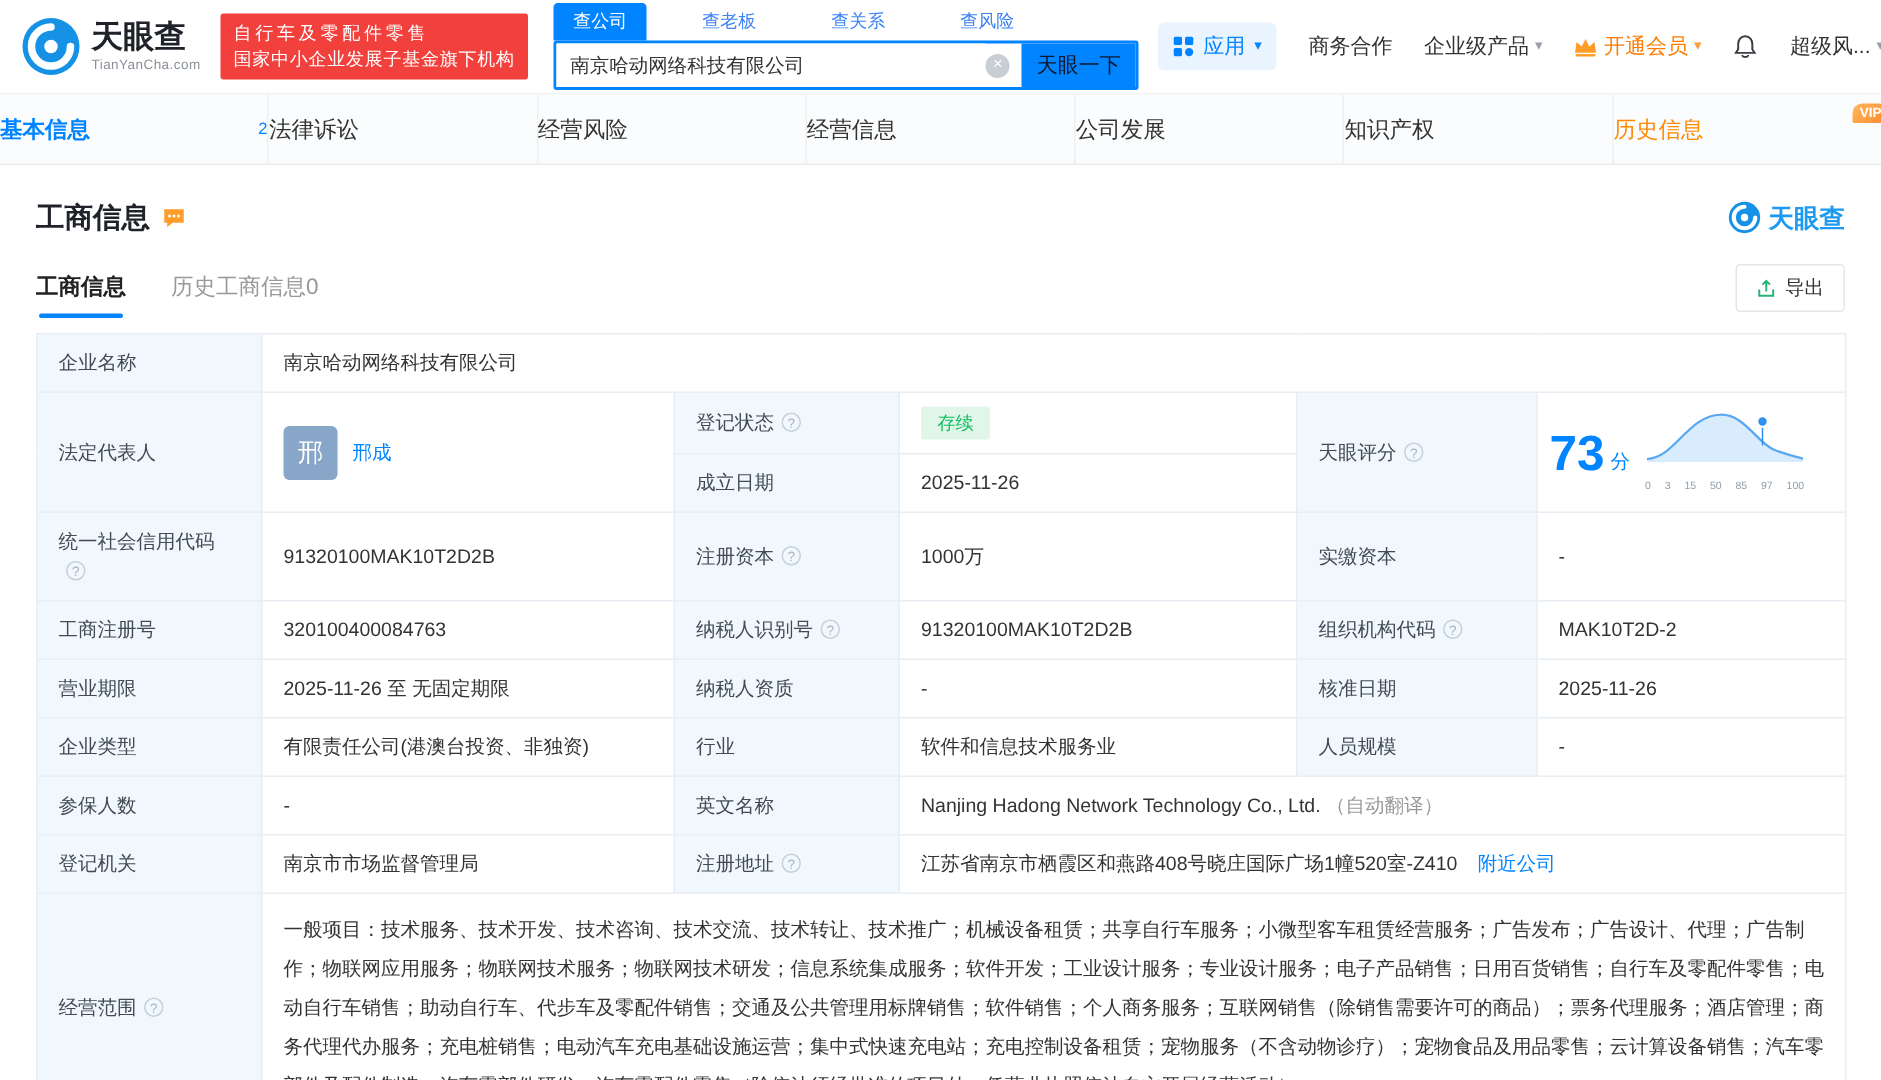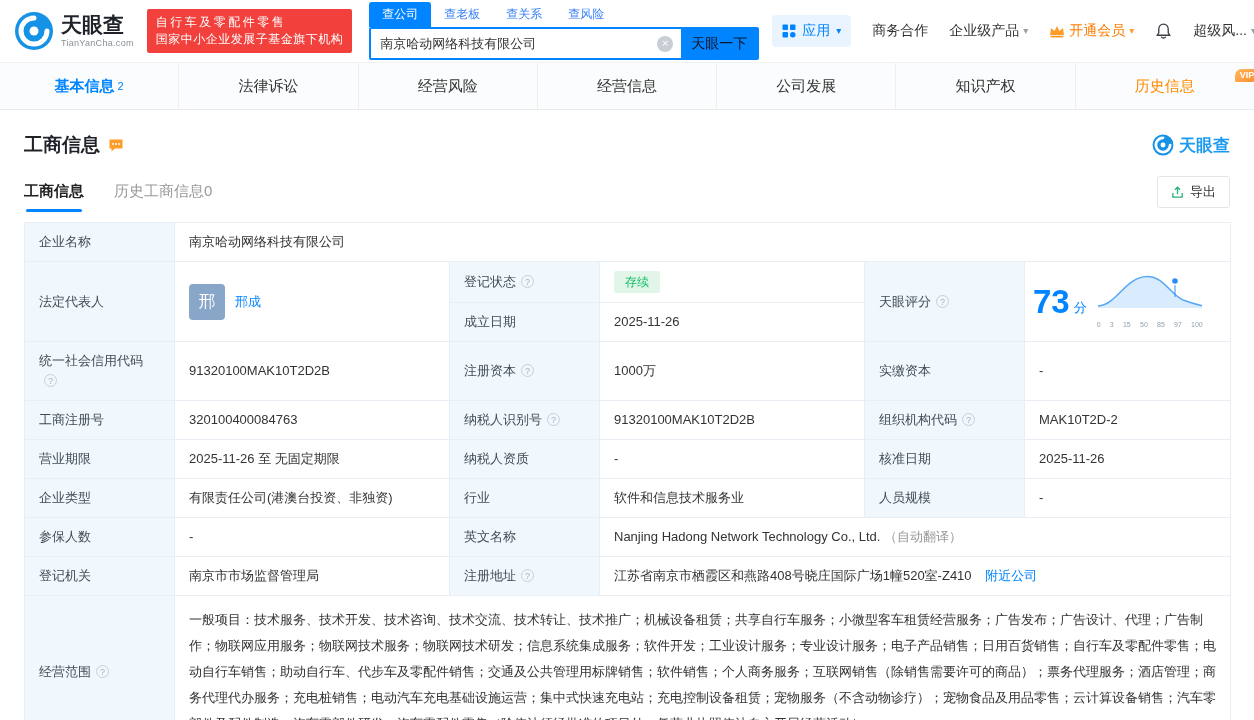--- a/index.html
+++ b/index.html
@@ -13,38 +13,38 @@
   
   .topbar { display:flex; align-items:center; height:62px; padding:0 14px; gap:13px; background:#fff; }
   .logo { display:flex; align-items:center; gap:7px; cursor:pointer; }
   .logo-text { display:flex; flex-direction:column; }
   .logo-title { font-size:21px; font-weight:bold; color:#1f2329; line-height:1.05; }
   .logo-domain { font-size:9px; color:#8a9099; margin-top:2px; letter-spacing:.3px; }
   .red-badge { background:#f2403c; color:#fff; font-size:12px; padding:5px 9px; line-height:17px; border-radius:2px; white-space:nowrap; }
   .red-badge .l1 { letter-spacing:2.5px; }
   .red-badge .l2 { letter-spacing:.5px; }
   .search-col { display:flex; flex-direction:column; margin-left:4px; }
-  .search-tabs { display:flex; align-items:flex-end; }
+  .search-tabs { display:flex; align-items:flex-end;gap:24px; }
   .stab { font-size:12px; color:#3b82f6; padding:4px 13px; cursor:pointer; }
   .stab.active { background:#0084ff; color:#fff; border-radius:3px 3px 0 0; }
   .search-box { display:flex; align-items:center; border:2px solid #0084ff; height:33px; width:390px; border-radius:2px; background:#fff; }
   .search-input { flex:1; border:none; outline:none; font-size:13px; padding:0 9px; color:#333; height:100%; font-family:inherit; min-width:0; }
   .clear-btn { flex:none; width:16px; height:16px; border-radius:50%; background:#c9ced4; color:#fff; font-size:11px; line-height:15px; text-align:center; margin-right:8px; cursor:pointer; }
   .search-btn { flex:none; background:#0084ff; color:#0f172a; border:none; height:100%; width:76px; font-size:14px; cursor:pointer; font-family:inherit; }
   .top-right { display:flex; align-items:center; gap:21px; margin-left:auto; font-size:14px; color:#333; white-space:nowrap; }
   .top-right .nav-link { display:flex; align-items:center; gap:4px; cursor:pointer; color:#333; text-decoration:none;text-align:right; }
   .app-chip { display:flex; align-items:center; gap:6px; background:#e9f4ff; color:#0084ff; border-radius:4px; padding:7px 10px; font-size:14px; cursor:pointer; }
   .caret { font-size:10px; color:#9aa0a8; line-height:1; }
   .app-chip .caret { color:#0084ff; }
   .vip-link { color:#ff7c00 !important; }
   .vip-link .caret { color:#ff9d3d; }
   .bell-wrap { cursor:pointer; display:flex; align-items:center; }
   
   .main-tabs { display:flex; height:48px; background:#fbfcfd; border-top:1px solid #f2f2f2; border-bottom:1px solid #ebebeb; }
-  .tab { flex:1; display:flex; align-items:center; justify-content:center; font-size:15px; color:#333; cursor:pointer; position:relative; }
+  .tab { flex:1; display:flex; align-items:center; justify-content:space-between; font-size:15px; color:#333; cursor:pointer; position:relative; }
   .tab:not(:last-child){ border-right:1px solid #efefef; }
   .tab.active { color:#0084ff; font-weight:bold; }
   .tab sup { color:#0084ff; font-size:11px; margin-left:3px; font-weight:normal; }
   .tab.orange-tab { color:#ff8a00; }
   .vip-badge { position:absolute; top:6px; left:calc(50% + 30px); background:linear-gradient(135deg,#ffb75e,#ff8a2b); color:#fff; font-size:9px; font-weight:bold; padding:1px 5px; border-radius:7px 7px 7px 1px; line-height:11px;margin-left:40px; }
   
   main { padding:0 24px; }
   .section-head { display:flex; align-items:center; margin-top:22px; }
   .section-head h2 { font-size:19px; color:#1f2329; margin:0; font-weight:bold; }
   .ann-icon { margin-left:8px; display:flex; }

